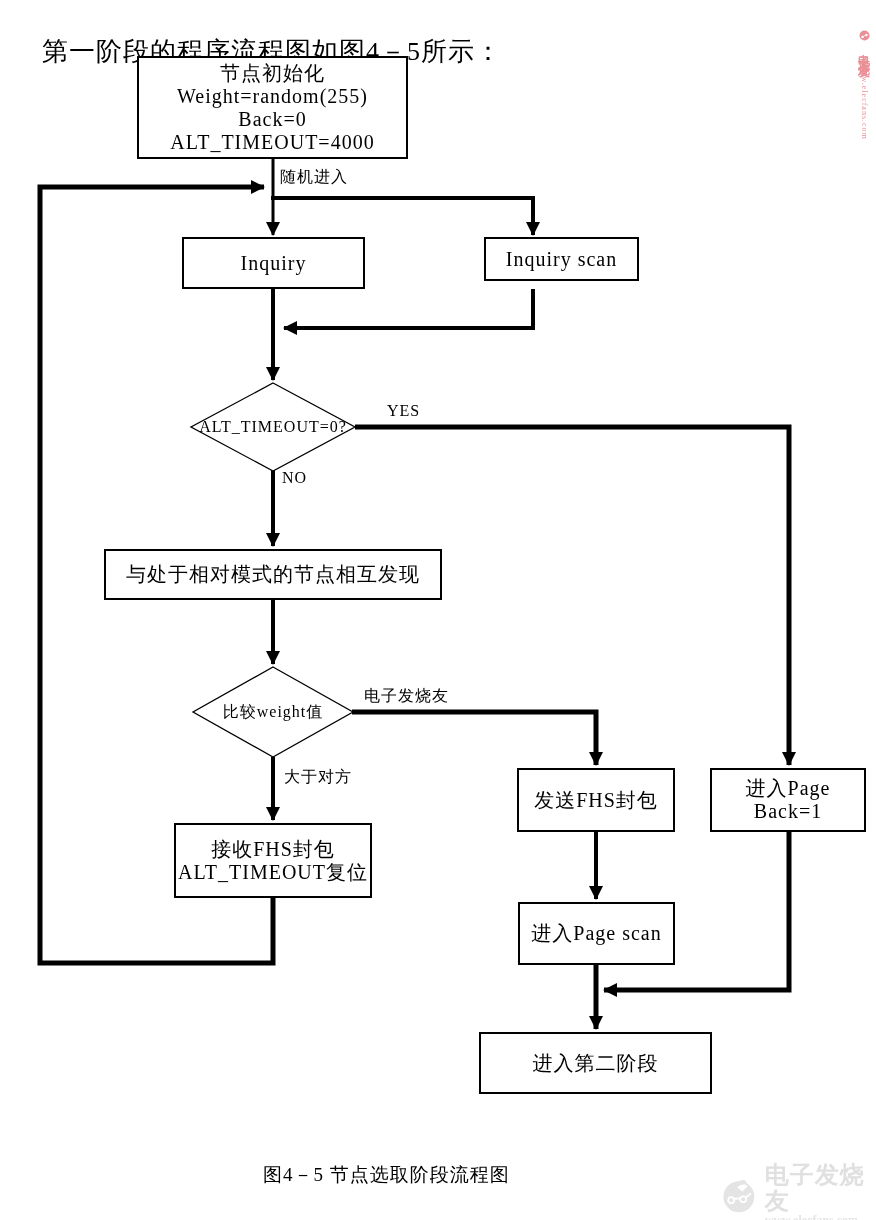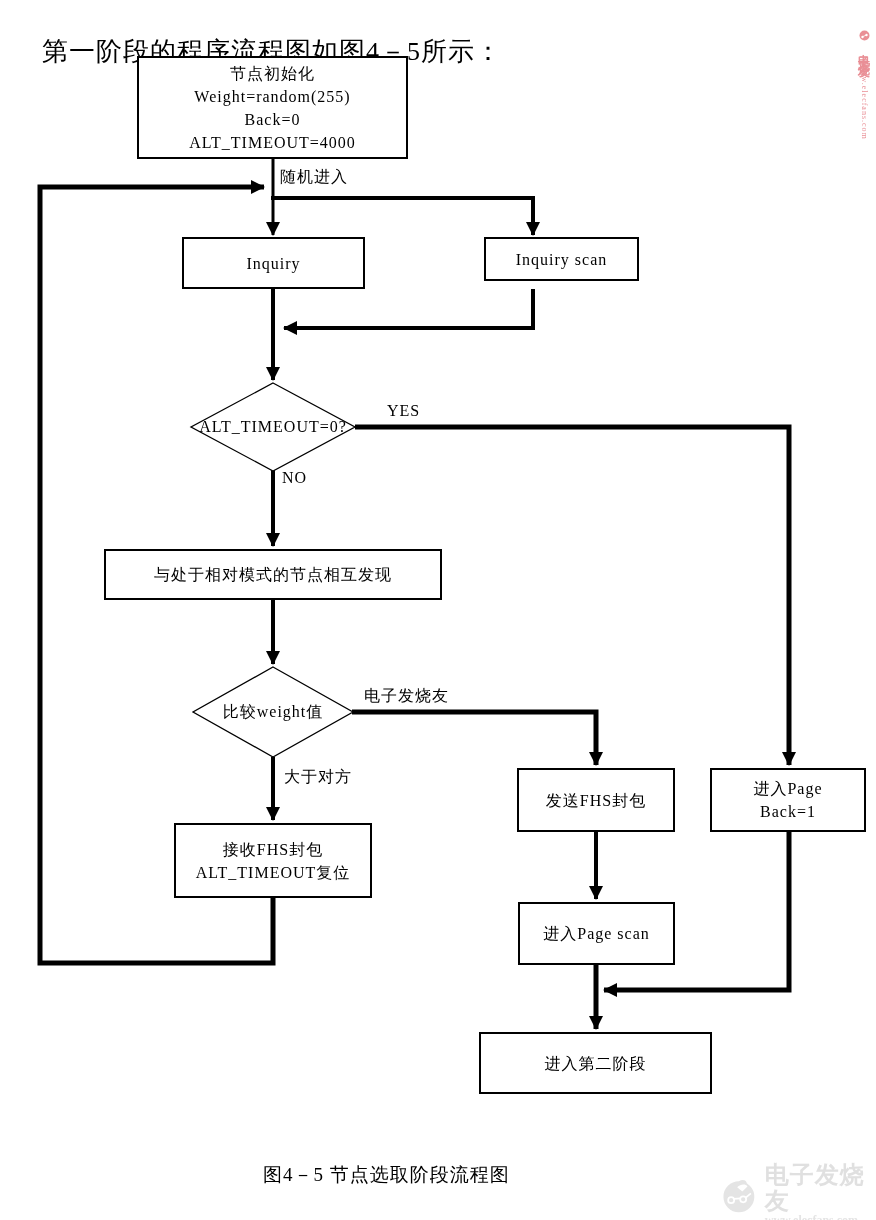--- a/index.html
+++ b/index.html
@@ -16,21 +16,21 @@
     margin-top:26px;
   }
   .caption {
     position:absolute; left:263px; top:1162px; font-size:19px; letter-spacing:1px;
     white-space:nowrap;
   }
 
   .box {
     position:absolute; border:2px solid #000; background:#fff;
     display:flex; flex-direction:column; align-items:center; justify-content:center;
-    font-size:16px; letter-spacing:1px; line-height:23px; text-align:center;
+    font-size:20px; letter-spacing:1px; line-height:23px; text-align:center;
     box-sizing:border-box;
   }
   .diamond-label {
     position:absolute; display:flex; align-items:center; justify-content:center;
     font-size:16px; letter-spacing:1px; text-align:right;
   }
   .edge-label {
     position:absolute; font-size:16px; letter-spacing:1px; white-space:nowrap;text-align:center;
   }
 

